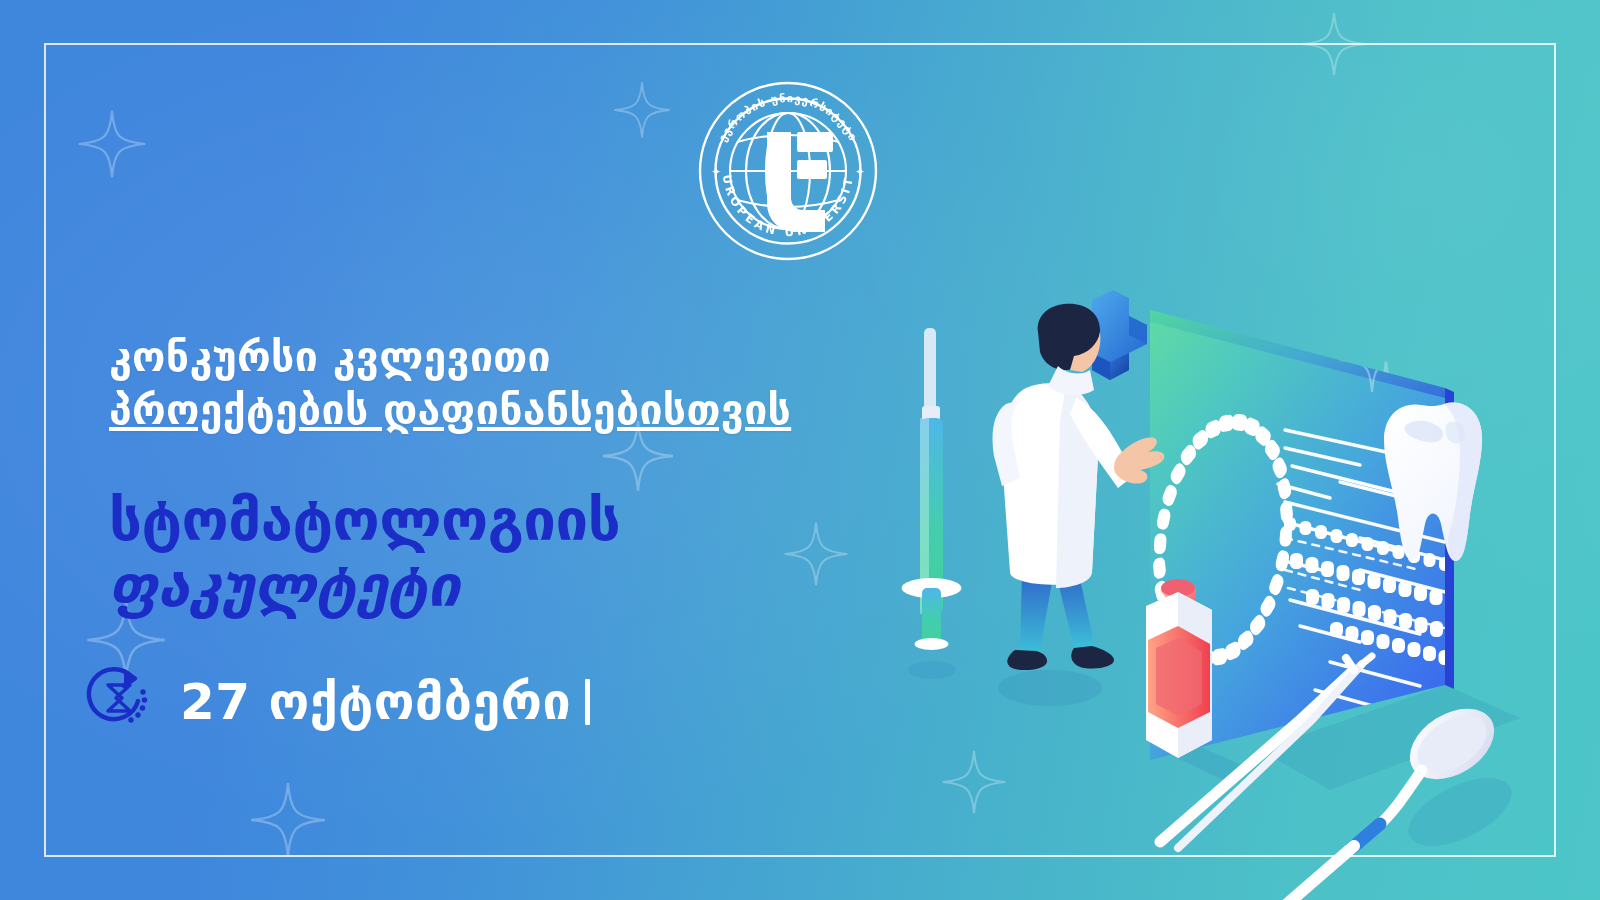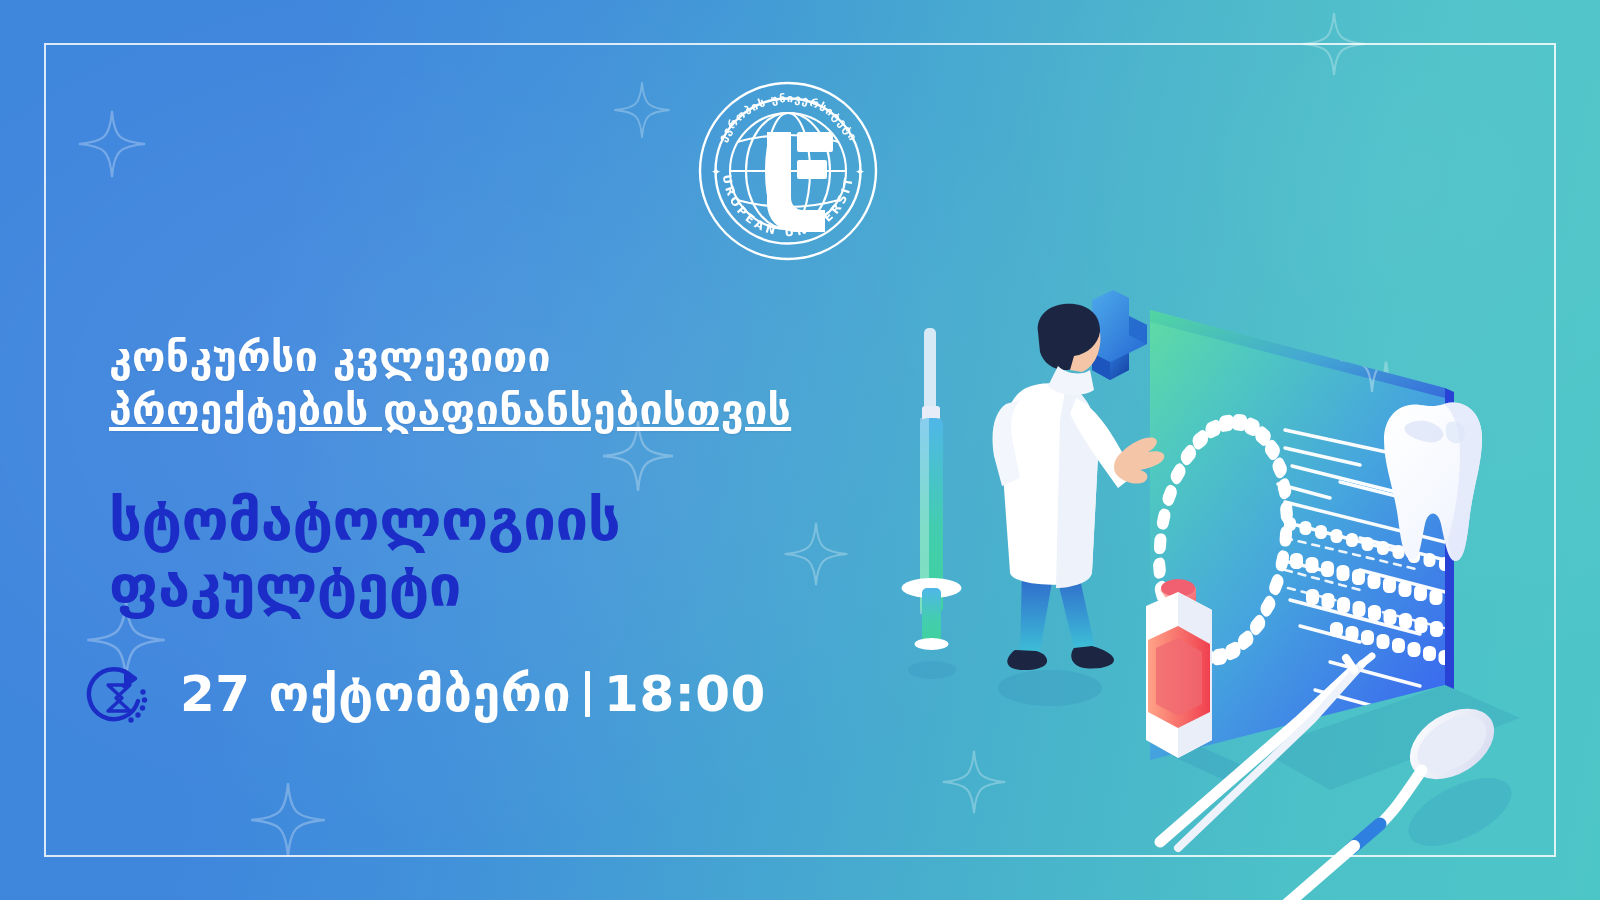--- a/index.html
+++ b/index.html
@@ -84,29 +84,29 @@
   .kicker .l2 { display: block; text-decoration: underline; }
 
   .headline {
     margin: 52px 0 0 0;
     color: #1b2dc6;
     font-size: 58px;
     line-height: 1.05;
     font-weight: 800;
     letter-spacing: -0.5px;
   }
-  .headline .l2 { display: block; margin-top: 6px; }
+  .headline .l2 { display: block; margin-top: 6px; font-style: italic; }
 
   
   .daterow {
     position: absolute;
     left: 86px;
     top: 665px;
     display: flex;
-    align-items: flex-start;
+    align-items: flex-end;
     gap: 28px;
   }
   .clock-icon { width: 66px; height: 66px; flex: 0 0 66px; }
   .clock-icon svg { display:block; width:100%; height:100%; }
 
   .date-text {
     color: #ffffff;
     font-size: 50px;
     font-weight: 800;
     letter-spacing: 0.5px;
@@ -253,21 +253,20 @@
           <circle cx="45" cy="55" r="2.7"></circle>
         </g>
         <g fill="none" stroke="#1b2dc6" stroke-width="3.4" stroke-linejoin="round">
           <path d="M 22,20 H 44 L 30,33 L 44,46 H 22 L 36,33 Z"></path>
         </g>
       </svg>
     </span>
     <span class="date-text">
       <span>27 ოქტომბერი</span>
       <span class="date-sep"></span>
-      <span>18:00</span>
     </span>
   </div>
 
   <div class="illus">
     <svg viewBox="0 0 700 600" xmlns="http://www.w3.org/2000/svg">
       <defs>
         <linearGradient id="screenGrad" x1="0%" y1="0%" x2="85%" y2="100%">
           <stop offset="0%" stop-color="#5fdba4"></stop>
           <stop offset="22%" stop-color="#4fc8c0"></stop>
           <stop offset="55%" stop-color="#46a6dd"></stop>

